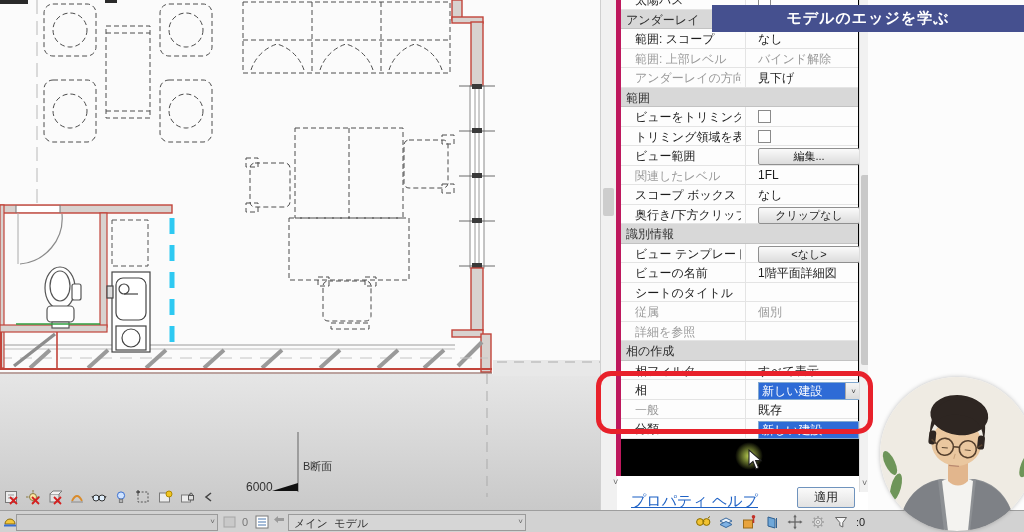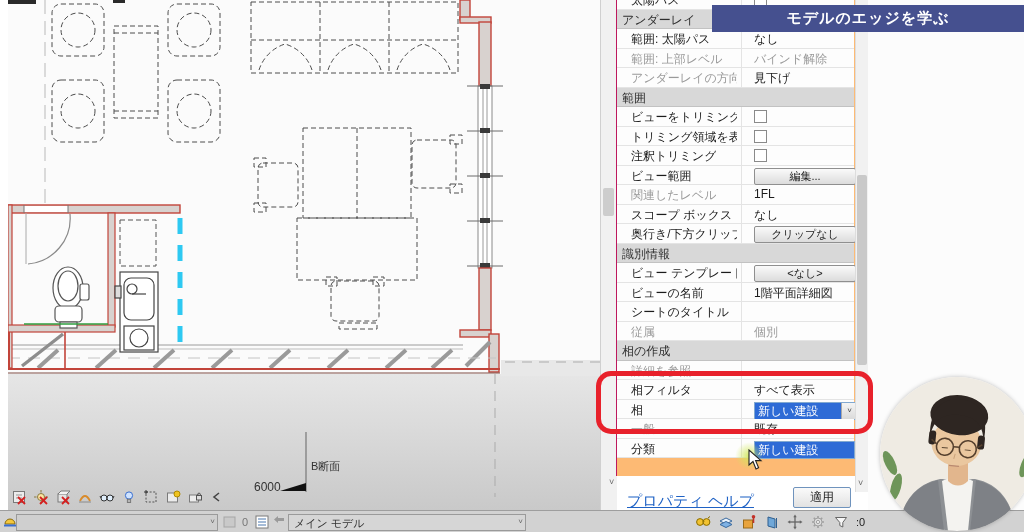--- a/index.html
+++ b/index.html
@@ -1,31 +1,31 @@
 <!DOCTYPE html>
 <html><head>
 <meta charset="utf-8">
 <style>
   html,body{margin:0;padding:0;background:#fff;}
   #stage{position:relative;width:1024px;height:532px;overflow:hidden;
          font-family:"Liberation Sans","DejaVu Sans",sans-serif;background:#fff;}
   
-  #canvas{position:absolute;left:8px;top:0;width:600px;height:510px;background:#fbfbfb;}
+  #canvas{position:absolute;left:0;top:0;width:600px;height:510px;background:#fbfbfb;}
   #canvas svg{display:block;}
   #canvas-scrollbar{position:absolute;left:600px;top:0;width:16px;height:510px;
     background:#f1f1f1;border-left:1px solid #d0d0d0;}
   #canvas-scroll-thumb{position:absolute;left:2px;top:188px;width:11px;height:28px;
     background:#cdcdcd;border-radius:2px;}
   
   #vc-bar{position:absolute;left:3px;top:488px;height:18px;display:flex;gap:6px;align-items:center;}
   .vc-icon{position:relative;width:16px;height:16px;display:inline-block;}
   .vc-icon svg{position:absolute;left:0;top:0;}
   
-  #panel{position:absolute;left:616px;top:0;width:252px;height:476px;background:#fdba74;
-    border-left:1px solid #be185d;font-size:12px;color:#1c1c1c;}
+  #panel{position:absolute;left:616px;top:0;width:252px;height:476px;background:#000000;
+    border-left:5px solid #be185d;font-size:12px;color:#1c1c1c;}
   #prop-rows{position:absolute;left:0;top:-10px;width:237px;}
   .prow{position:relative;height:19.5px;box-sizing:border-box;border-bottom:1px solid #e4e4e4;background:#fdfdfd;}
   .prow.section{background:#d8d8d8;border-bottom:1px solid #c2c2c2;}
   .plabel{position:absolute;left:14px;top:2px;white-space:nowrap;overflow:hidden;max-width:106px;}
   .section .plabel{left:5px;color:#2e2e2e;max-width:220px;}
   .gray{color:#9a9a9a;}
   .pval{position:absolute;left:124px;top:0;width:110px;height:100%;box-sizing:border-box;
         border-left:1px solid #e4e4e4;padding:2px 0 0 12px;}
   .cb{display:inline-block;width:11px;height:11px;background:#fff;border:1px solid #8a8a8a;margin-top:1px;}
   .pbtn{margin:0;height:15px;width:100px;display:flex;align-items:center;justify-content:center;
@@ -59,21 +59,21 @@
   
   #status-bar{position:absolute;left:0;top:510px;width:1024px;height:22px;background:#d2d2d2;
         border-top:1px solid #9e9e9e;z-index:10;font-size:11px;color:#333;}
   .sb-icon{position:absolute;top:3px;width:16px;height:16px;}
   #sb-combo1{position:absolute;left:16px;top:3px;width:200px;height:15px;background:#cfcfcf;
         border:1px solid #9a9a9a;}
   #sb-combo1 .chev,#sb-combo2 .chev{position:absolute;right:2px;top:2px;font-size:8px;color:#666;}
   #sb-count{position:absolute;left:242px;top:5px;color:#777;}
   #sb-combo2{position:absolute;left:288px;top:3px;width:236px;height:15px;background:#d6d6d6;
         border:1px solid #9a9a9a;}
-  #sb-combo2 span.lbl{position:absolute;left:5px;top:1px;white-space:nowrap;}
+  #sb-combo2 span.lbl{position:absolute;left:5px;top:1px;white-space:nowrap;font-family:Liberation Mono, monospace;}
   #sb-right{position:absolute;left:695px;top:3px;display:flex;gap:7px;align-items:center;}
   #sb-filter-count{color:#222;font-size:11px;}
   
   #webcam{position:absolute;left:880px;top:377px;width:154px;height:154px;border-radius:50%;
         overflow:hidden;z-index:40;box-shadow:0 0 4px rgba(0,0,0,.25);}
 </style>
 </head>
 <body>
 
 <div id="stage">
@@ -335,44 +335,40 @@
   <div id="panel">
     <div id="prop-rows">
         <div class="prow">
           <span class="plabel">太陽パス</span>
           <div class="pval"><span class="cb"></span></div>
         </div>
         <div class="prow section">
           <span class="plabel">アンダーレイ</span>
         </div>
         <div class="prow">
-          <span class="plabel">範囲: 太陽パス</span>
+          <span class="plabel">範囲: スコープ</span>
           <div class="pval"><span class="">なし</span></div>
         </div>
         <div class="prow">
           <span class="plabel gray">範囲: 上部レベル</span>
           <div class="pval"><span class="gray">バインド解除</span></div>
         </div>
         <div class="prow">
           <span class="plabel gray">アンダーレイの方向</span>
           <div class="pval"><span class="">見下げ</span></div>
         </div>
         <div class="prow section">
           <span class="plabel">範囲</span>
         </div>
         <div class="prow">
           <span class="plabel">ビューをトリミング</span>
           <div class="pval"><span class="cb"></span></div>
         </div>
         <div class="prow">
           <span class="plabel">トリミング領域を表示</span>
-          <div class="pval"><span class="cb"></span></div>
-        </div>
-        <div class="prow">
-          <span class="plabel">注釈トリミング</span>
           <div class="pval"><span class="cb"></span></div>
         </div>
         <div class="prow">
           <span class="plabel">ビュー範囲</span>
           <div class="pval">
             <div class="pbtn">編集...</div>
           </div>
         </div>
         <div class="prow">
           <span class="plabel gray">関連したレベル</span>
@@ -402,26 +398,26 @@
           <div class="pval"><span class="">1階平面詳細図</span></div>
         </div>
         <div class="prow">
           <span class="plabel">シートのタイトル</span>
           <div class="pval"><span class=""></span></div>
         </div>
         <div class="prow">
           <span class="plabel gray">従属</span>
           <div class="pval"><span class="gray">個別</span></div>
         </div>
+        <div class="prow">
+          <span class="plabel gray">詳細を参照</span>
+          <div class="pval"><span class=""></span></div>
+        </div>
         <div class="prow section">
           <span class="plabel">相の作成</span>
-        </div>
-        <div class="prow">
-          <span class="plabel gray">詳細を参照</span>
-          <div class="pval"><span class=""></span></div>
         </div>
         <div class="prow">
           <span class="plabel">相フィルタ</span>
           <div class="pval"><span class="">すべて表示</span></div>
         </div>
         <div class="prow">
           <span class="plabel">相</span>
           <div class="pval">
             <div class="combo">
               <span class="combo-sel">新しい建設</span>

